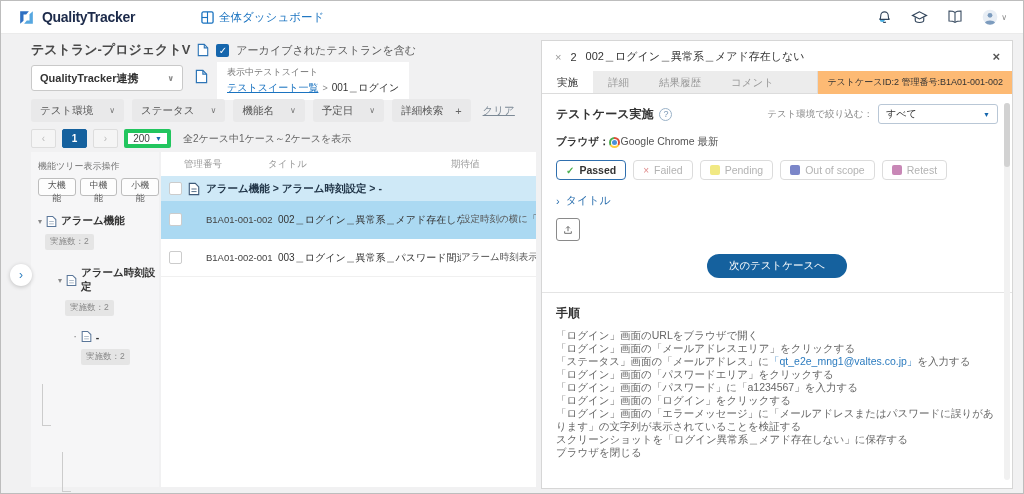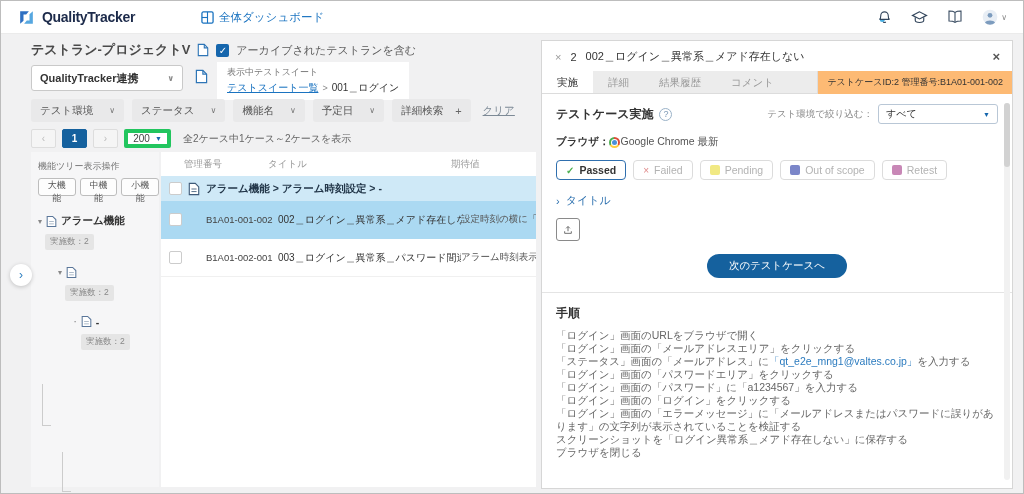--- a/index.html
+++ b/index.html
@@ -301,20 +301,21 @@
       </div>
       <span class="tbadge b1">実施数：2</span>
       <div class="tnode n2">
         <span class="caret">▾</span>
         <span class="ticon">
           <svg width="11" height="13" viewBox="0 0 14 16">
               <path d="M1.5 1.5h7l4 4v9h-11z" fill="#fff" stroke="#5a7699" stroke-width="1.3"></path>
               <path d="M4 8h6M4 11h6" stroke="#9ab" stroke-width="1"></path>
             </svg>
         </span>
+        <span>アラーム時刻設定</span>
       </div>
       <span class="tbadge b2">実施数：2</span>
       <div class="tnode n3">
         <span class="caret">·</span>
         <span class="ticon">
           <svg width="11" height="13" viewBox="0 0 14 16">
               <path d="M1.5 1.5h7l4 4v9h-11z" fill="#fff" stroke="#5a7699" stroke-width="1.3"></path>
               <path d="M4 8h6M4 11h6" stroke="#9ab" stroke-width="1"></path>
             </svg>
         </span>

